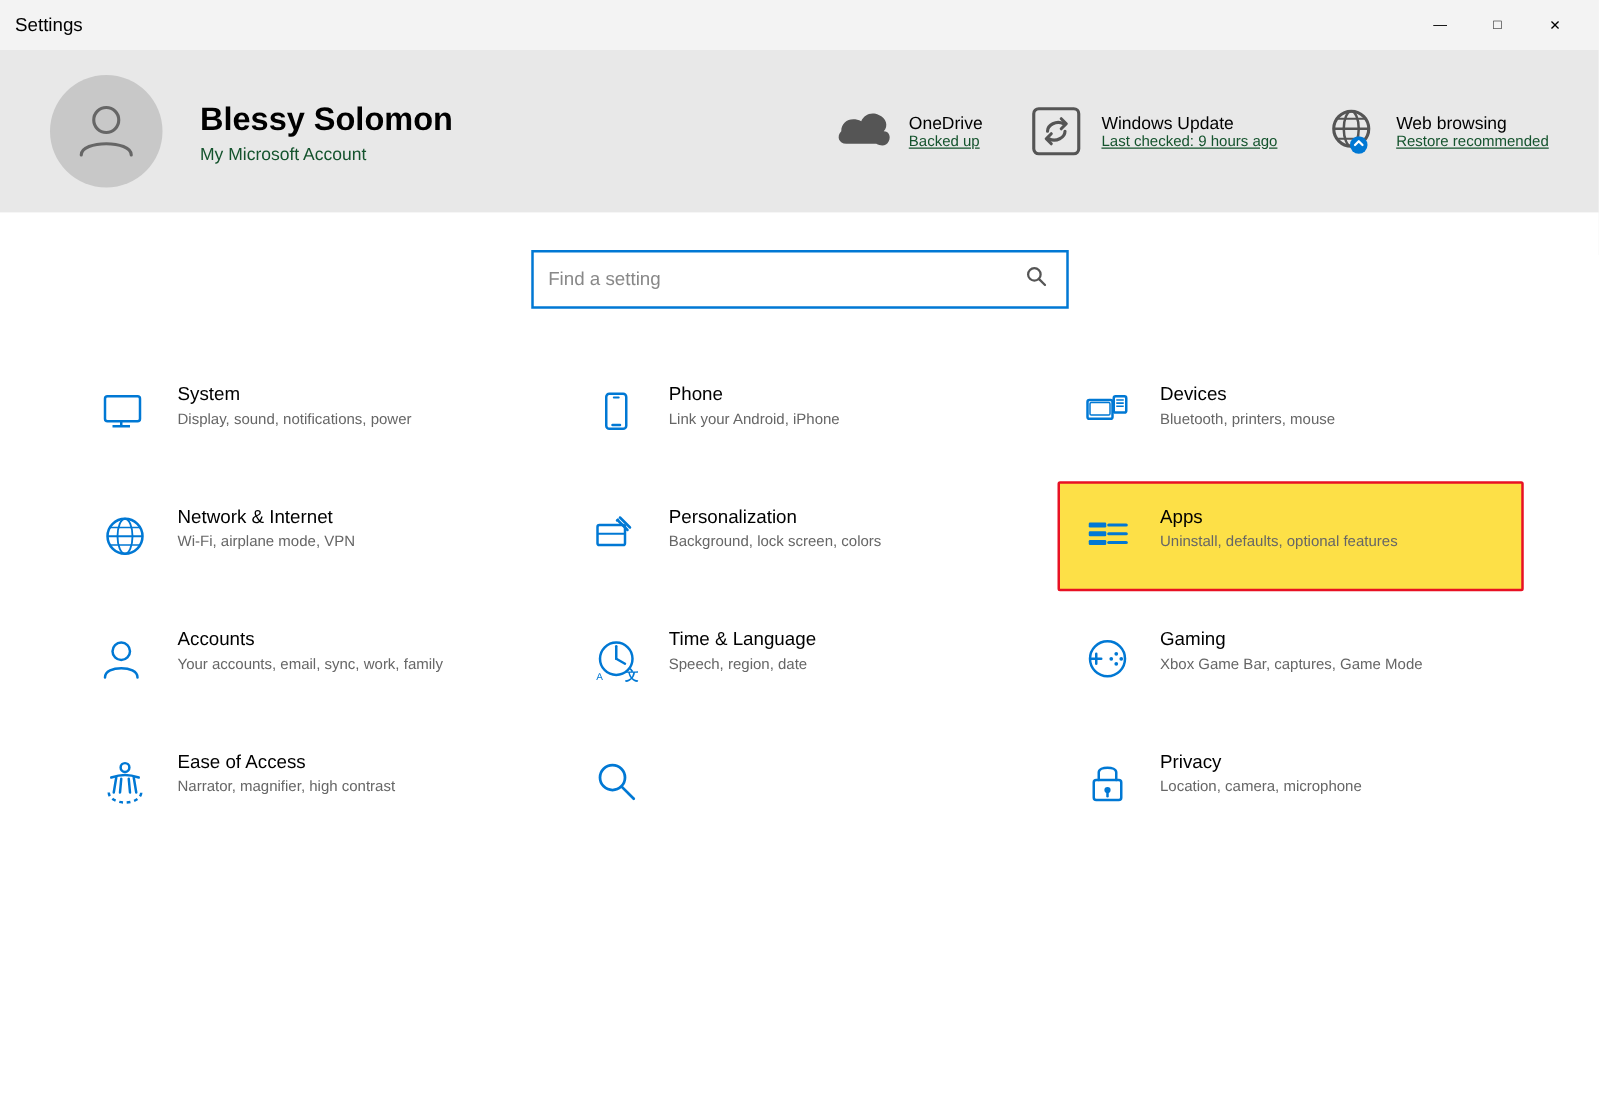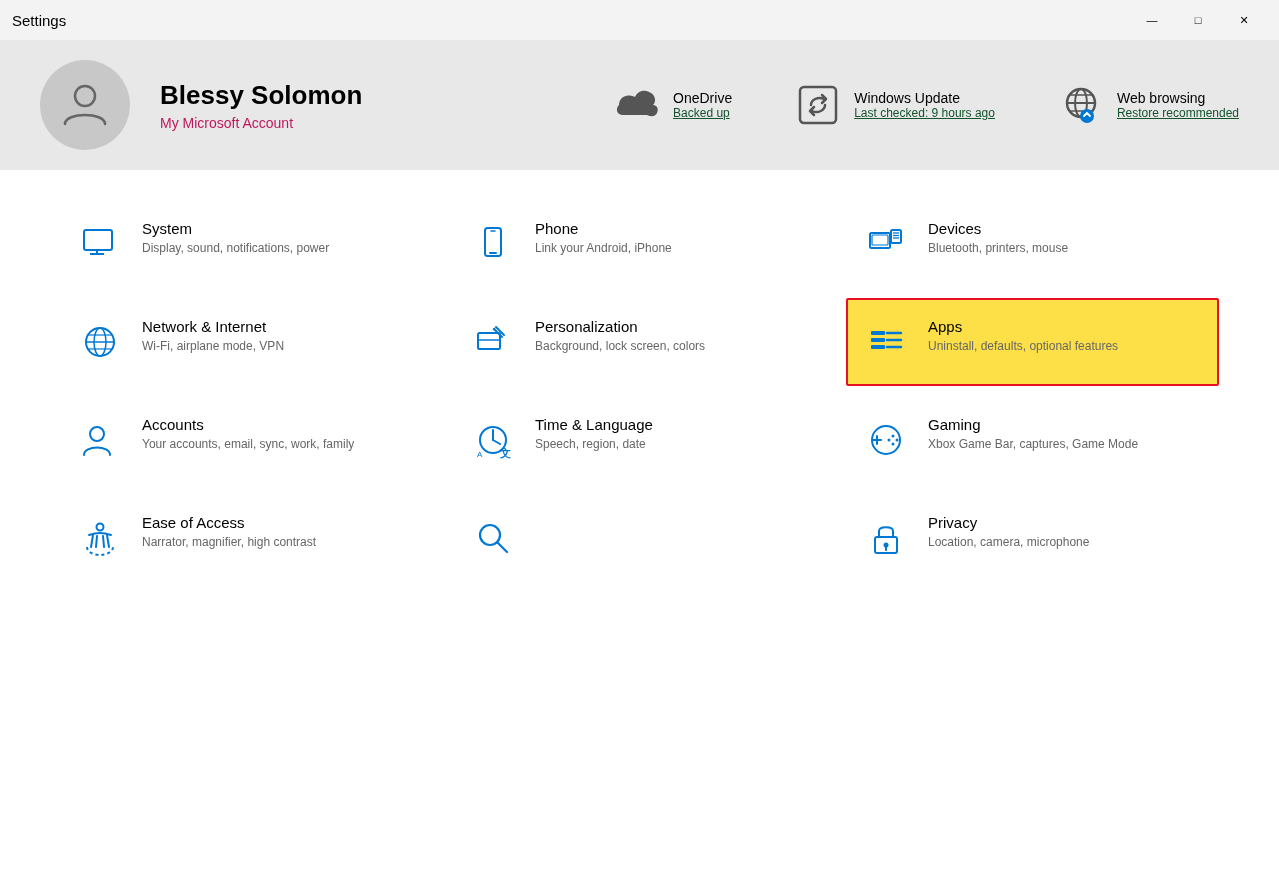--- a/index.html
+++ b/index.html
@@ -71,30 +71,30 @@
       display: flex;
       flex-direction: column;
       gap: 4px;
     }
     .profile-name {
       font-size: 26px;
       font-weight: 600;
       color: #000;
     }
     .profile-link {
-      color: #be185d;
+      color: #14532d;
       font-size: 14px;
       cursor: pointer;
       text-decoration: none;
     }
 
     .header-status {
       margin-left: auto;
       display: flex;
-      gap: 64px;
+      gap: 37px;
     }
     .status-item {
       display: flex;
       align-items: center;
       gap: 14px;
       cursor: pointer;
     }
     .status-icon {
       width: 44px;
       height: 44px;
@@ -271,20 +271,31 @@
       <div class="status-text">
         <div class="status-title">Web browsing</div>
         <div class="status-sub">Restore recommended</div>
       </div>
     </div>
   </div>
 </div>
 
 <div class="main">
 
+  <div class="search-container">
+    <div class="search-box">
+      <input class="search-input" type="text" placeholder="Find a setting" style="">
+      <button class="search-btn">
+        <svg width="16" height="16" viewBox="0 0 16 16" fill="none">
+          <circle cx="6.5" cy="6.5" r="5" stroke="#555" stroke-width="1.8"></circle>
+          <line x1="10.5" y1="10.5" x2="15" y2="15" stroke="#555" stroke-width="1.8" stroke-linecap="round"></line>
+        </svg>
+      </button>
+    </div>
+  </div>
 
   <div class="settings-grid">
 
     <div class="settings-item">
       <div class="settings-item-icon">
         <svg viewBox="0 0 38 38" fill="none" xmlns="http://www.w3.org/2000/svg">
           <rect x="3" y="5" width="28" height="20" rx="2" stroke="#0078d4" stroke-width="2" fill="none"></rect>
           <line x1="9" y1="29" x2="23" y2="29" stroke="#0078d4" stroke-width="2"></line>
           <line x1="16" y1="25" x2="16" y2="29" stroke="#0078d4" stroke-width="2"></line>
         </svg>

